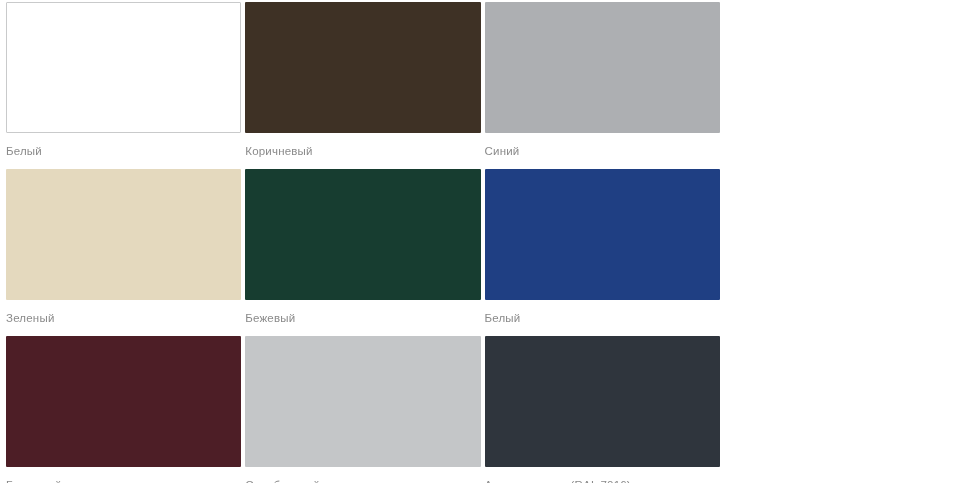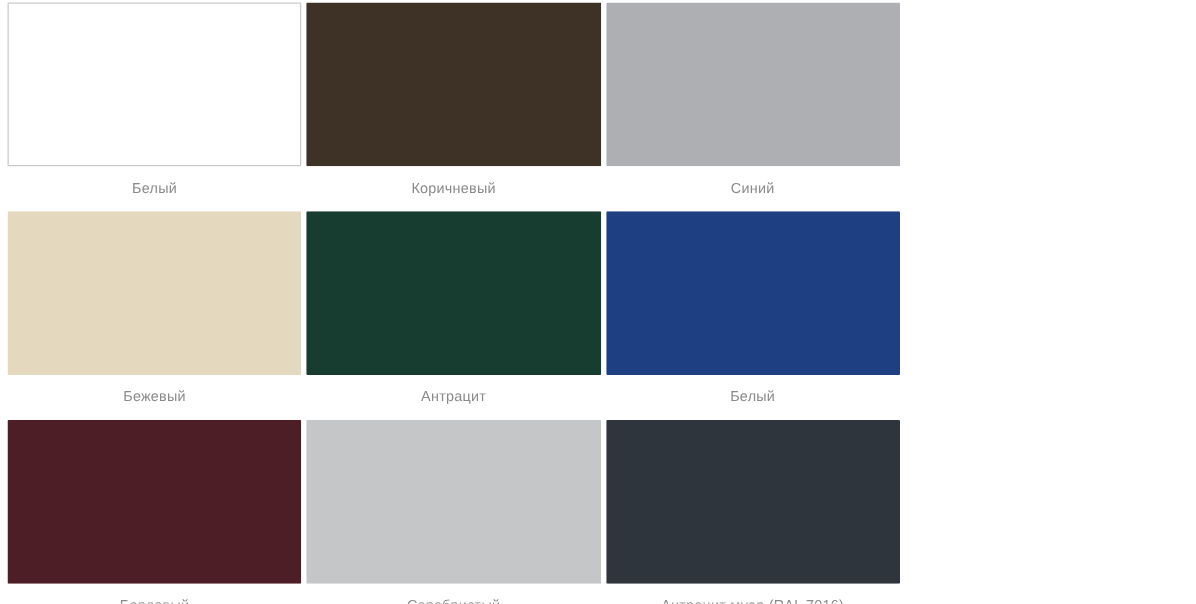--- a/index.html
+++ b/index.html
@@ -35,21 +35,20 @@
     width: 100%;
     box-sizing: border-box;
     border: 1px solid #c9cacb;
     border-radius: 1px;
   }
   .swatch.no-border {
     border: 1px solid transparent;
   }
   .color-label {
     margin-top: 11px;
-    text-align: center;
     font-size: 11.5px;
     line-height: 14px;
     color: #8a8a8a;
     letter-spacing: 0.2px;
     font-family: "Liberation Sans", sans-serif;
     white-space: nowrap;
     overflow: hidden;
     text-overflow: ellipsis;
   }
 </style>
@@ -64,25 +63,25 @@
     <div class="color-item">
       <div class="swatch no-border" style="background: rgb(62, 49, 37);"></div>
       <div class="color-label">Коричневый</div>
     </div>
     <div class="color-item">
       <div class="swatch no-border" style="background: rgb(173, 175, 178);"></div>
       <div class="color-label">Синий</div>
     </div>
     <div class="color-item">
       <div class="swatch no-border" style="background: rgb(228, 217, 190);"></div>
-      <div class="color-label">Бежевый</div>
+      <div class="color-label">Зеленый</div>
     </div>
     <div class="color-item">
       <div class="swatch no-border" style="background: rgb(23, 61, 48);"></div>
-      <div class="color-label">Антрацит</div>
+      <div class="color-label">Бежевый</div>
     </div>
     <div class="color-item">
       <div class="swatch no-border" style="background: rgb(31, 63, 131);"></div>
       <div class="color-label">Белый</div>
     </div>
     <div class="color-item">
       <div class="swatch no-border" style="background: rgb(77, 30, 38);"></div>
       <div class="color-label">Бордовый</div>
     </div>
     <div class="color-item">

